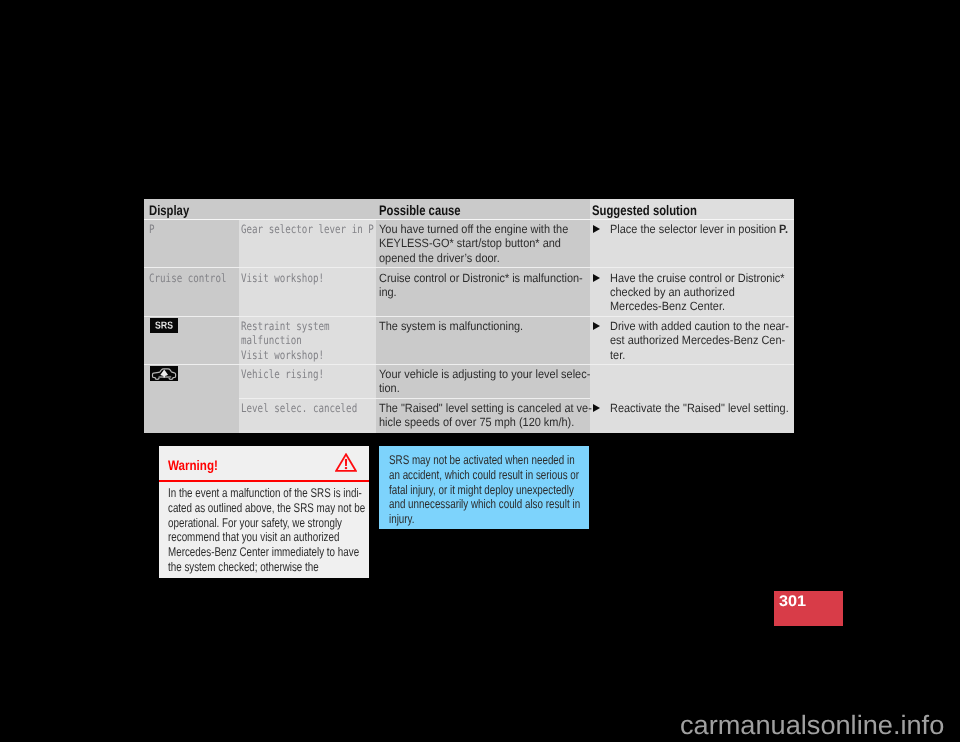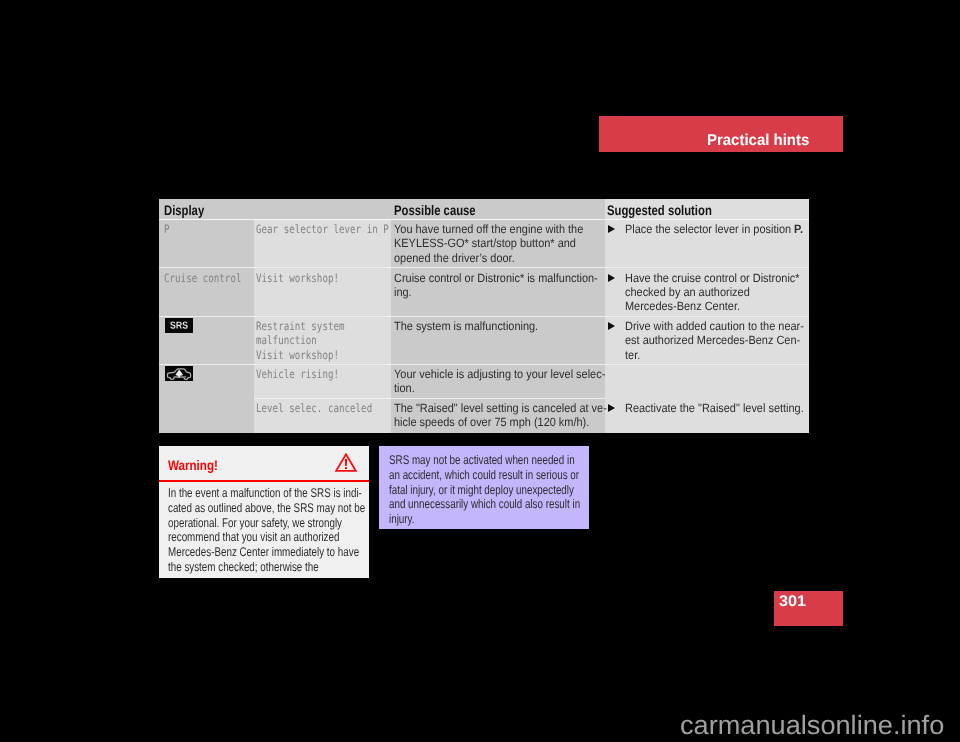--- a/index.html
+++ b/index.html
@@ -9,21 +9,21 @@
        -webkit-font-smoothing:antialiased;text-rendering:geometricPrecision;}
   .page{position:absolute;left:0;top:0;width:960px;height:742px;}
 
   
   #header-banner{position:absolute;left:598.8px;top:115.7px;width:244.4px;height:36.2px;background:#D83C48;}
   #header-title{position:absolute;left:107.9px;top:15.3px;color:#fff;font-weight:bold;
      font-size:15.75px;line-height:19px;white-space:nowrap;
      transform:scaleX(0.950);transform-origin:0 0;}
 
   
-  #table{position:absolute;left:159px;top:199px;width:650px;height:234px;background:#DEDEDE;}
+  #table{position:absolute;left:144px;top:199px;width:650px;height:234px;background:#DEDEDE;}
   .col-bg{position:absolute;top:0;height:234px;}
   .cb1{left:0;width:95px;background:#CACACA;}
   .cb2{left:95px;width:137px;background:#DEDEDE;}
   .cb3{left:232px;width:214px;background:#CACACA;}
   .cb4{left:446px;width:204px;background:#DEDEDE;}
 
   #thead{position:absolute;left:0;top:0;width:650px;height:20px;}
   #thead .h-left{position:absolute;left:0;top:0;width:446px;height:20px;background:#CACACA;}
   #thead .h-right{position:absolute;left:446px;top:0;width:204px;height:20px;background:#DEDEDE;}
   .hlabel{position:absolute;top:4.2px;font-weight:bold;font-size:13.86px;color:#121212;
@@ -46,38 +46,35 @@
   #warn-title{position:absolute;left:8.9px;top:11.6px;color:#FF0000;font-weight:bold;
      font-size:13.9px;line-height:17px;white-space:nowrap;
      transform:scaleX(0.836);transform-origin:0 0;}
   #warn-icon{position:absolute;left:176.3px;top:7.7px;}
   #warn-rule{position:absolute;left:0;top:34px;width:210.3px;height:2px;background:#FF0000;}
   .wline,.cline{position:absolute;font-size:12.6px;color:#2c2c2c;line-height:14px;
      white-space:pre;transform:scaleX(0.78);transform-origin:0 0;}
   .wline{left:8.9px;}
 
   
-  #cont-box{position:absolute;left:378.9px;top:445.9px;width:210.2px;height:83.2px;background:#c4b5fd;}
+  #cont-box{position:absolute;left:378.9px;top:445.9px;width:210.2px;height:83.2px;background:#7dd3fc;}
   .cline{left:10px;}
 
   
   #page-badge{position:absolute;left:774px;top:590.9px;width:69px;height:35.1px;background:#D83C48;}
   #page-number{position:absolute;left:5.4px;top:2.3px;color:#fff;font-weight:bold;
      font-size:15.45px;line-height:18px;transform:scaleX(1.053);transform-origin:0 0;}
   #watermark{position:absolute;left:680px;top:710px;color:#a0a0a0;font-size:26.5px;
      line-height:31px;white-space:nowrap;transform:scaleX(1.025);transform-origin:0 0;}
 </style>
 </head>
 <body>
 
 <div class="page">
 
-  <div id="header-banner">
-    <div id="header-title">Practical hints</div>
-  </div>
 
   <div id="table">
     <div class="col-bg cb1"></div>
     <div class="col-bg cb2"></div>
     <div class="col-bg cb3"></div>
     <div class="col-bg cb4"></div>
     <div id="thead">
       <div class="h-left"></div>
       <div class="h-right"></div>
       <div class="hlabel" style="left:4.8px;">Display</div>

